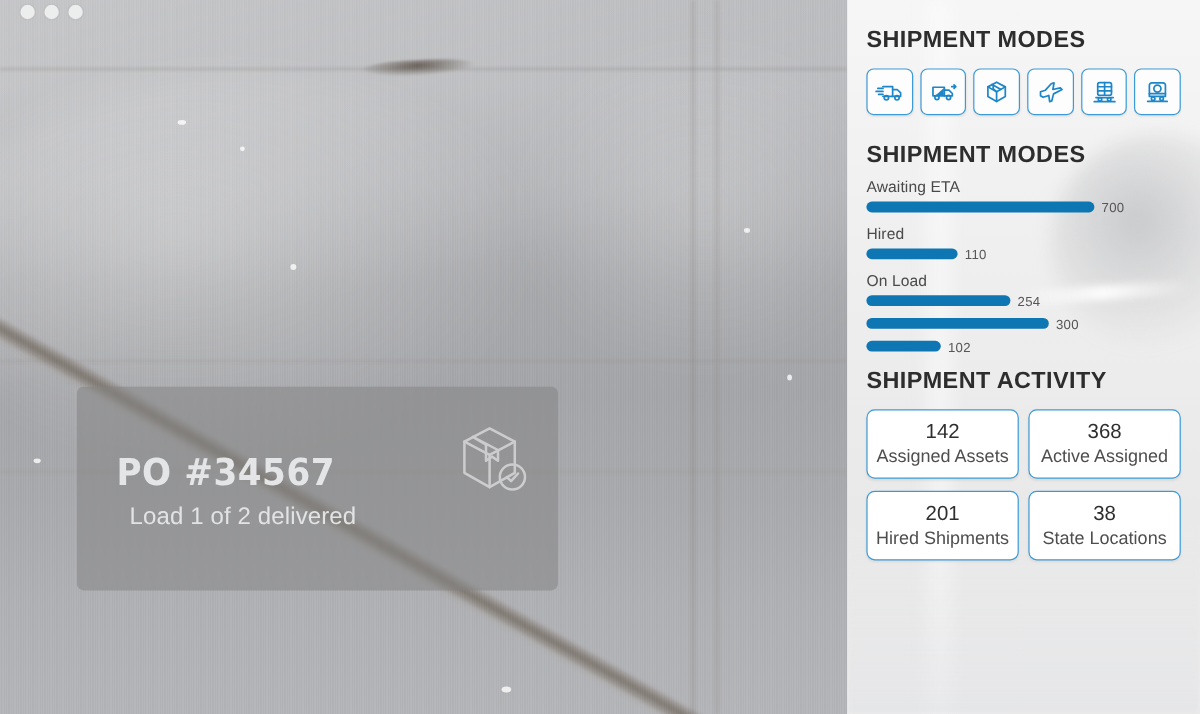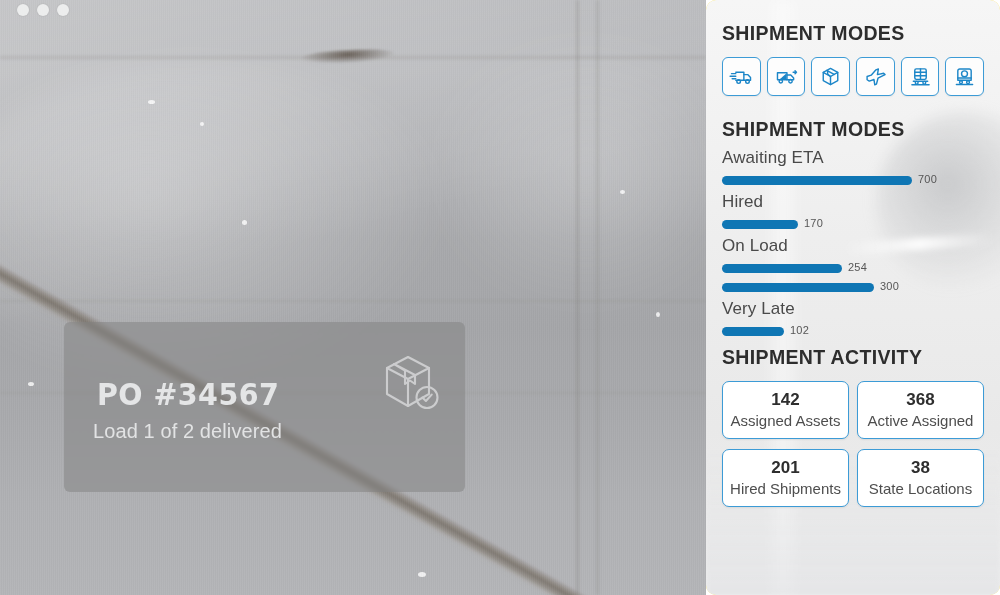--- a/index.html
+++ b/index.html
@@ -139,40 +139,39 @@
     font-weight: 700;
     font-size: 31px;
     letter-spacing: 0.5px;
     color: #e4e5e6;
     transform: scaleX(0.92);
     transform-origin: left center;
     white-space: nowrap;
   }
   .po-sub {
     position: absolute;
-    left: 29px; top: 98px;
+    left: 44px; top: 98px;
     font-size: 20px;
     color: #e2e3e4;
     letter-spacing: .1px;
     white-space: nowrap;
   }
   .po-icon {
     position: absolute;
     right: 22px; top: 30px;
     width: 66px; height: 62px;
     opacity: .68;
   }
 
   
   .side-panel {
     position: relative;
     width: 294px; height: 595px;
     overflow: hidden;
     background: #fde047;
-    border-radius: 10px;
   }
   .side-bg {
     position: absolute; inset: 0;
     background:
       linear-gradient(to bottom, #f6f6f6 0%, #eeeeee 40%, #e9e9e9 72%, #efefef 100%);
   }
   .side-blob {
     position: absolute;
     right: -56px; top: 112px;
     width: 180px; height: 180px;
@@ -226,27 +225,27 @@
     background: #fdfdfd;
     display: flex; align-items: center; justify-content: center;
     box-shadow: 0 1px 1.5px rgba(0,0,0,.06);
   }
   .mode-btn svg { display: block; }
 
   #sec-status { margin-top: 22px; }
 
   .bar-block { margin-top: 7px; }
   .bar-label {
-    font-size: 17px;
+    font-size: 13px;
     color: #4a4a4a;
     letter-spacing: .1px;
   }
   .bar-line {
     display: flex;
-    align-items: flex-end;
+    align-items: flex-start;
     margin-top: 5px;
     gap: 6px;
   }
   .bar-fill {
     height: 9px;
     border-radius: 5px;
     background: #0f76b4;
   }
   .bar-value {
     font-size: 11px;
@@ -267,21 +266,21 @@
     border: 1.6px solid #3c9bd6;
     border-radius: 7px;
     background: #ffffff;
     display: flex;
     flex-direction: column;
     align-items: center;
     justify-content: center;
     box-shadow: 0 1px 2px rgba(0,0,0,.07);
   }
   .activity-value {
-    font-weight: 700;
+    font-weight: 400;
     font-size: 17px;
     color: #2e2e2e;
     line-height: 1.05;
   }
   .activity-label {
     font-size: 15px;
     color: #4e4e4e;
     margin-top: 3px;
     white-space: nowrap;
   }
@@ -428,41 +427,40 @@
           <div class="bar-line">
             <div class="bar-fill" style="width:190px"></div>
             <div class="bar-value">700</div>
           </div>
         </div>
 
         <div class="bar-block">
           <div class="bar-label">Hired</div>
           <div class="bar-line">
             <div class="bar-fill" style="width:76px"></div>
-            <div class="bar-value">170</div>
+            <div class="bar-value">110</div>
           </div>
         </div>
 
         <div class="bar-block">
           <div class="bar-label">On Load</div>
           <div class="bar-line">
             <div class="bar-fill" style="width:120px"></div>
             <div class="bar-value">254</div>
           </div>
         </div>
 
         <div class="bar-block">
           <div class="bar-line">
             <div class="bar-fill" style="width:152px"></div>
             <div class="bar-value">300</div>
           </div>
         </div>
 
         <div class="bar-block">
-          <div class="bar-label">Very Late</div>
           <div class="bar-line">
             <div class="bar-fill" style="width:62px"></div>
             <div class="bar-value">102</div>
           </div>
         </div>
 
       </div>
 
       <div class="section-title" id="sec-activity">SHIPMENT ACTIVITY</div>
 

